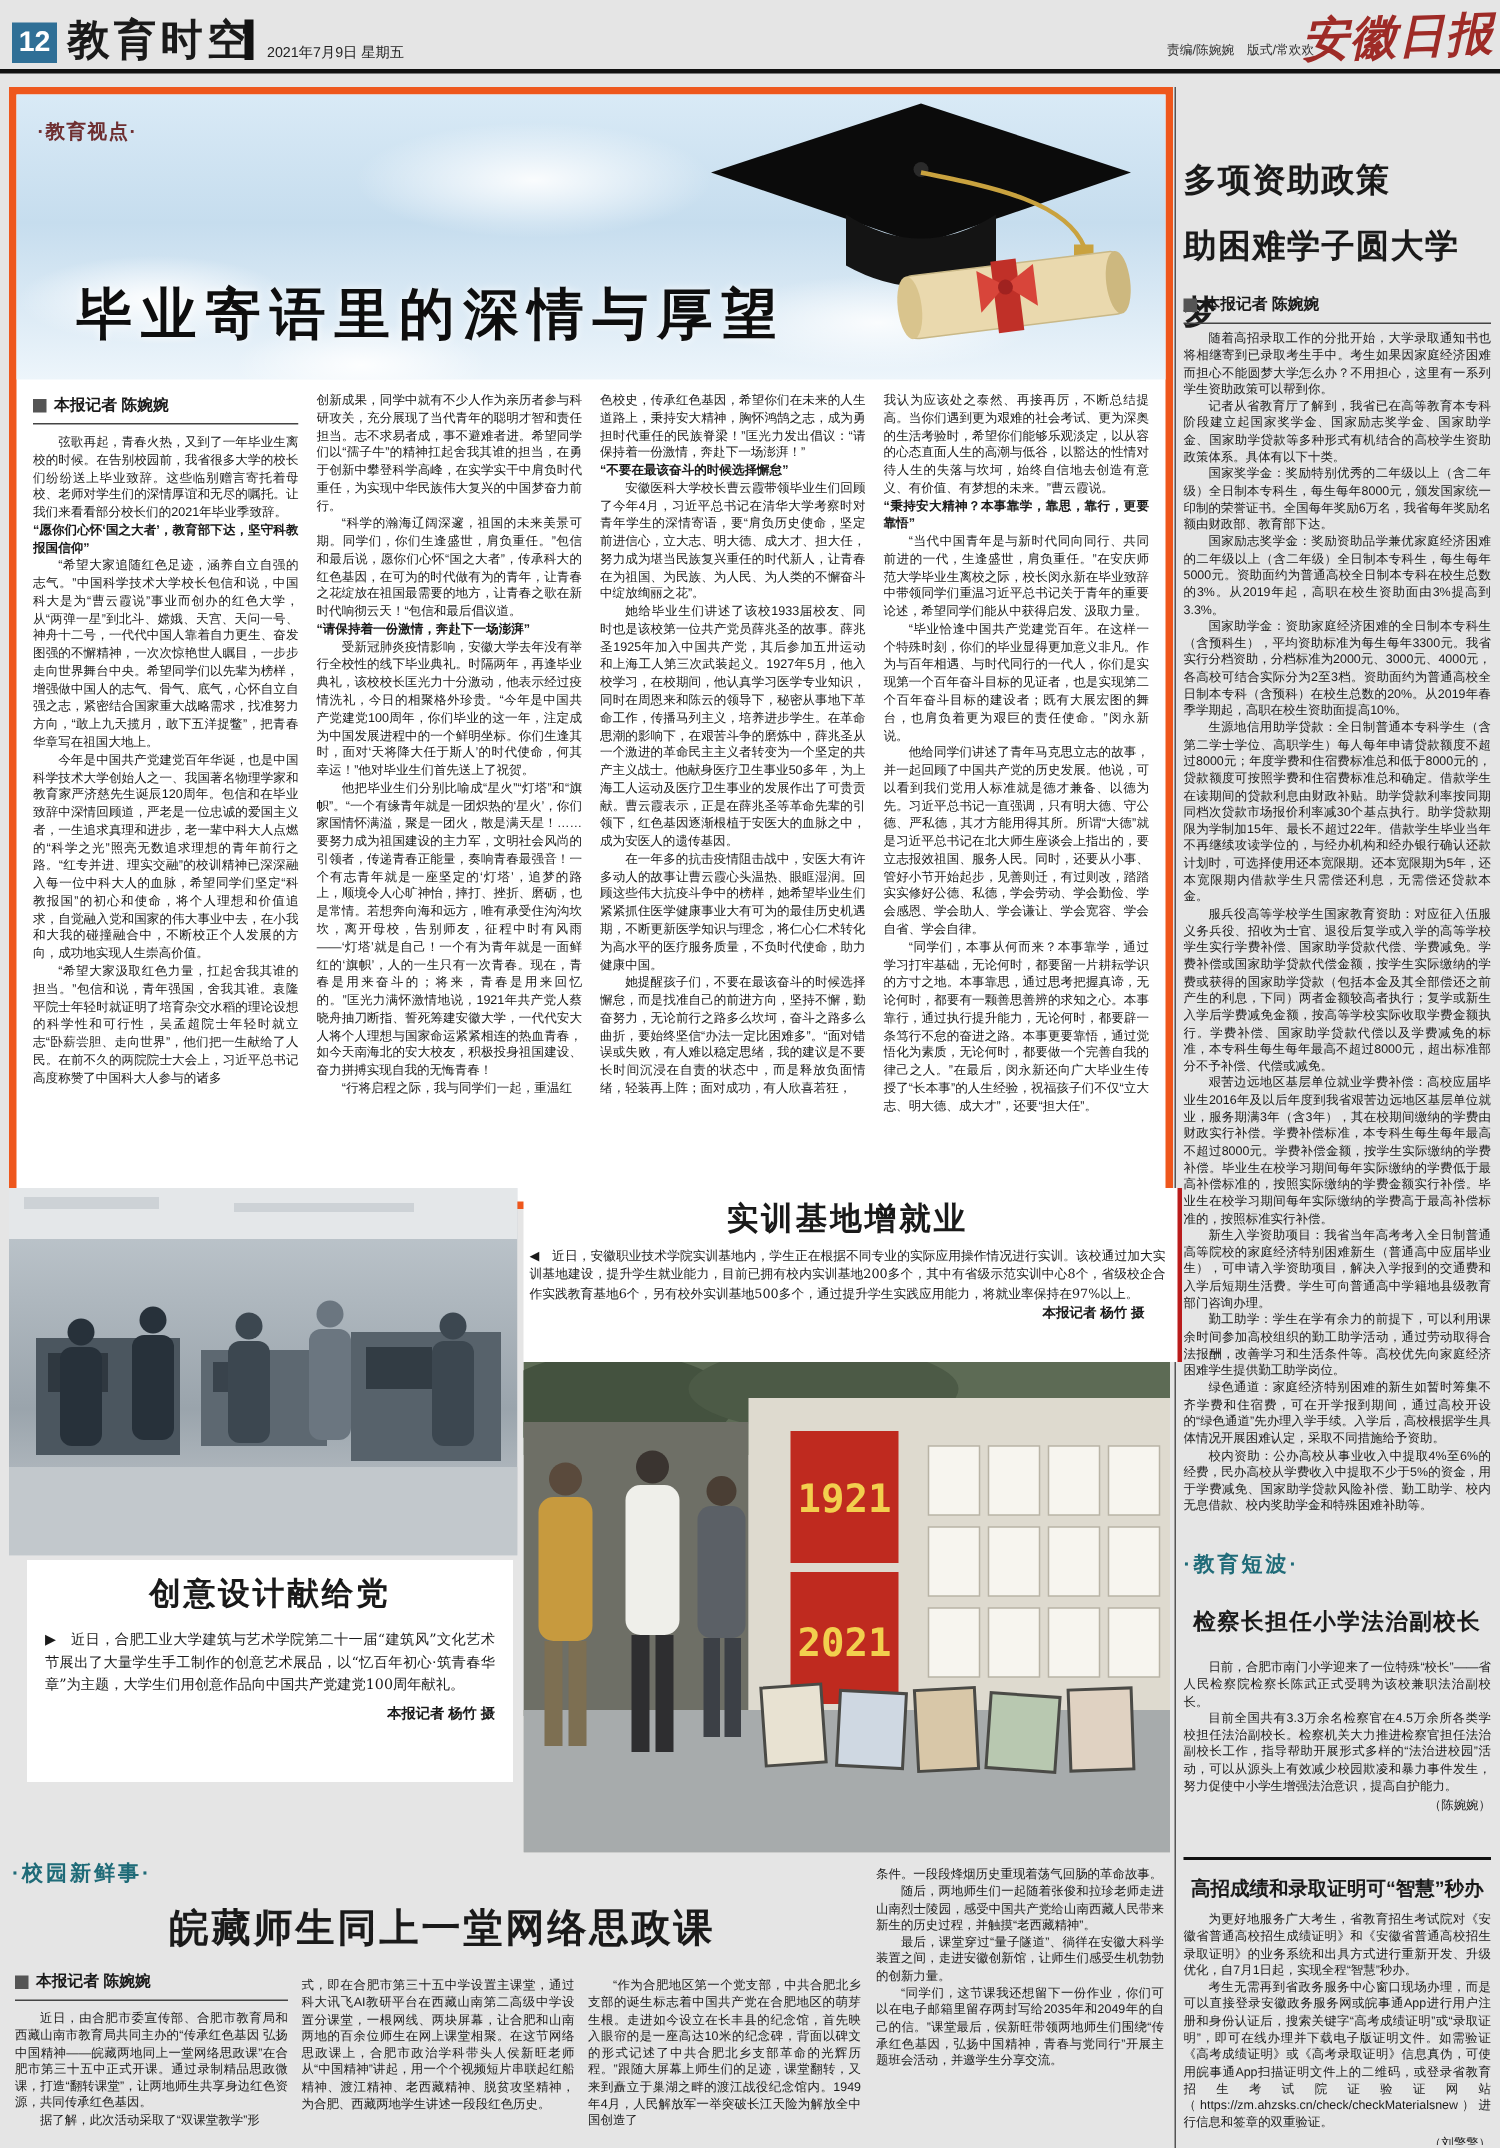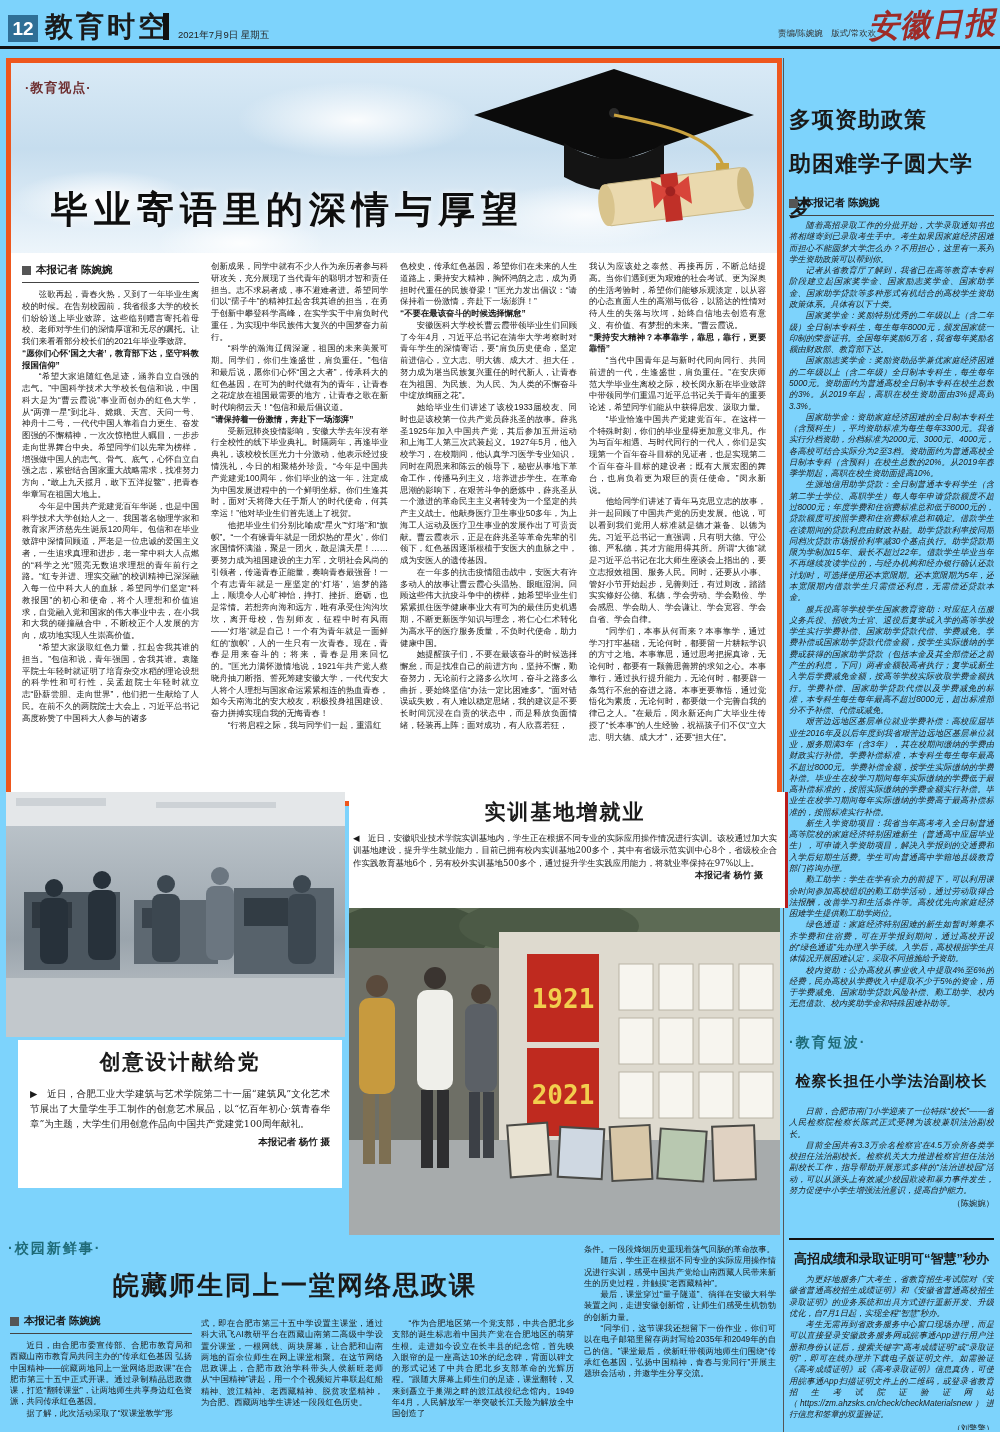--- a/index.html
+++ b/index.html
@@ -1,16 +1,16 @@
 <!DOCTYPE html>
 <html><head>
 <meta charset="utf-8">
 <style>
   html,body{margin:0;padding:0;background:#888;}
-  .page{position:relative;width:1000px;height:1432px;margin:0 auto;background:#7dd3fc;
+  .page{position:relative;width:1000px;height:1432px;margin:0 auto;background:#e5e5e5;
         overflow:hidden;font-family:"Liberation Sans","DejaVu Sans",sans-serif;color:#1a1a1a;}
   
   .hdr-pagenum{position:absolute;left:8px;top:15px;width:30px;height:27px;background:#2f6f96;
         color:#fff;font-weight:bold;font-size:19px;display:flex;align-items:center;justify-content:center;}
   .hdr-section{position:absolute;left:45px;top:8px;font-size:28px;font-weight:bold;letter-spacing:3px;}
   .hdr-bar{position:absolute;left:163px;top:13px;width:6px;height:27px;background:#111;}
   .hdr-date{position:absolute;left:178px;top:29px;font-size:9.5px;color:#222;}
   .hdr-editors{position:absolute;left:778px;top:28px;font-size:8.5px;color:#333;}
   .hdr-masthead{position:absolute;left:868px;top:4px;font-size:31px;font-weight:bold;color:#9e2b27;
         font-family:"DejaVu Serif","Liberation Serif",serif;font-style:italic;transform:rotate(-2deg);letter-spacing:1px;}
@@ -36,21 +36,21 @@
   .subhead{font-weight:bold;font-size:11.5px;line-height:1.55;text-align:center;margin:7px 2px;text-indent:0 !important;}
   .byline-row{display:flex;align-items:center;gap:5px;border-bottom:1.5px solid #444;padding:2px 0 5px;margin-bottom:6px;}
   .byline-row .sq{width:9px;height:9px;background:#555;flex:0 0 auto;}
   .byline-row .nm{font-weight:bold;font-size:10.5px;white-space:nowrap;}
   
   .rightcol{position:absolute;left:789px;top:58px;width:205px;height:1374px;}
   .rc-abs{position:absolute;left:0;width:205px;}
   .aid-title{top:40px;text-align:left;font-weight:bold;font-size:22px;line-height:2.0;letter-spacing:1px;}
   .aid-byline{top:136px;}
   .aid-body{top:162px;height:788px;overflow:hidden;}
-  .smallbody p{margin:0;font-size:8.3px;line-height:1.36;text-align:justify;text-indent:2em;font-style:italic;}
+  .smallbody p{margin:0;font-size:8.3px;line-height:1.36;text-align:justify;text-indent:2em;}
   .shortwave{top:976px;font-size:14px;font-weight:bold;color:#1f6b78;letter-spacing:2px;}
   .law-title{top:1014px;text-align:center;font-weight:bold;font-size:15px;letter-spacing:1px;}
   .law-body{top:1048px;height:126px;overflow:hidden;}
   .sign{text-align:right;font-size:8.3px;margin-top:2px;}
   .rc-divider{top:1180px;height:2px;background:#111;}
   .smart-title{top:1192px;text-align:center;font-weight:bold;font-size:13px;white-space:nowrap;}
   .smart-body{top:1216px;height:156px;overflow:hidden;}
   
   .workshop-photo{position:absolute;left:6px;top:792px;width:339px;height:245px;}
   .train-caption{position:absolute;left:349px;top:792px;width:424px;height:112px;background:#fff;
@@ -301,18 +301,18 @@
     <p>据了解，此次活动采取了“双课堂教学”形</p>
   </div>
   <div class="bcol bc2">
     <p class="cont">式，即在合肥市第三十五中学设置主课堂，通过科大讯飞AI教研平台在西藏山南第二高级中学设置分课堂，一根网线、两块屏幕，让合肥和山南两地的百余位师生在网上课堂相聚。在这节网络思政课上，合肥市政治学科带头人侯新旺老师从“中国精神”讲起，用一个个视频短片串联起红船精神、渡江精神、老西藏精神、脱贫攻坚精神，为合肥、西藏两地学生讲述一段段红色历史。</p>
   </div>
   <div class="bcol bc3">
     <p>“作为合肥地区第一个党支部，中共合肥北乡支部的诞生标志着中国共产党在合肥地区的萌芽生根。走进如今设立在长丰县的纪念馆，首先映入眼帘的是一座高达10米的纪念碑，背面以碑文的形式记述了中共合肥北乡支部革命的光辉历程。”跟随大屏幕上师生们的足迹，课堂翻转，又来到矗立于巢湖之畔的渡江战役纪念馆内。1949年4月，人民解放军一举突破长江天险为解放全中国创造了</p>
   </div>
   <div class="bcol bc4">
     <p class="cont">条件。一段段烽烟历史重现着荡气回肠的革命故事。</p>
-    <p>随后，学生正在根据不同专业的实际应用操作情况进行实训，感受中国共产党给山南西藏人民带来新生的历史过程，并触摸“老西藏精神”。</p>
+    <p>随后，两地师生们一起随着张俊和拉珍老师走进山南烈士陵园，感受中国共产党给山南西藏人民带来新生的历史过程，并触摸“老西藏精神”。</p>
     <p>最后，课堂穿过“量子隧道”、徜徉在安徽大科学装置之间，走进安徽创新馆，让师生们感受生机勃勃的创新力量。</p>
     <p>“同学们，这节课我还想留下一份作业，你们可以在电子邮箱里留存两封写给2035年和2049年的自己的信。”课堂最后，侯新旺带领两地师生们围绕“传承红色基因，弘扬中国精神，青春与党同行”开展主题班会活动，并邀学生分享交流。</p>
   </div>
 
 </div>
 
 </body></html>

